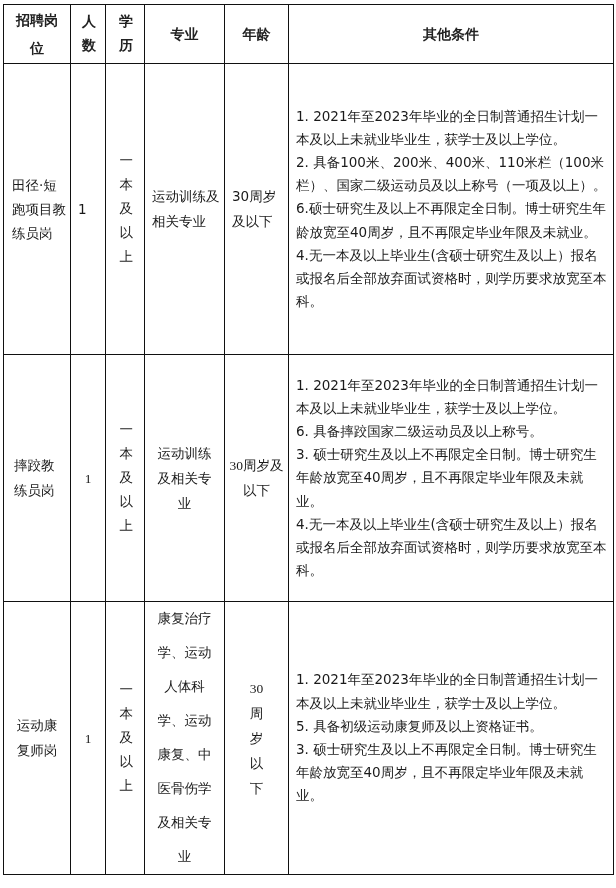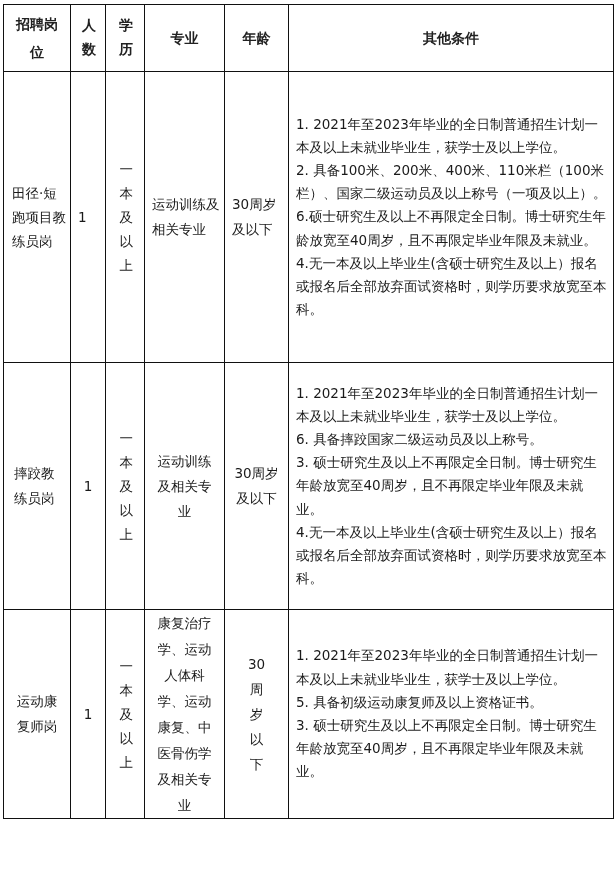--- a/index.html
+++ b/index.html
@@ -3,42 +3,42 @@
 <meta charset="utf-8">
 <style>
   html, body { margin: 0; padding: 0; background: #ffffff; }
   body { width: 616px; height: 888px; position: relative; overflow: hidden;
          font-family: "DejaVu Sans", "Liberation Sans", sans-serif; color: #1a1a1a; }
   table.recruit { position: absolute; left: 3px; top: 4px; width: 610px;
          border-collapse: collapse; table-layout: fixed; }
   table.recruit td, table.recruit th { border: 1.3px solid #111; padding: 0; vertical-align: middle; }
   th { font-weight: bold; font-size: 14px; line-height: 28px; text-align: center; color: #222; }
   td { font-size: 13.5px; line-height: 23px; }
-  .c-center { text-align: center; }
+  .c-center { text-align: center; font-family: Liberation Serif, serif; }
   .c-left { text-align: left; padding-left: 7px !important; padding-right: 4px !important; }
   .vert { display: inline-block; width: 16px; line-height: 24px; text-align: right; word-break: break-all; }
   .cond { padding: 3px 6px 3px 7px !important; font-size: 13.5px; line-height: 23.2px; text-align: left; }
   .cond div { margin: 0; }
   .notes { padding: 4px 6px 4px 7px !important; font-size: 13.5px; line-height: 29px; text-align: left; }
-  .major3 { line-height: 26px; padding: 0 8px !important; }
+  .major3 { line-height: 34px; padding: 0 8px !important; }
 </style>
 </head>
 <body>
 
 <table class="recruit">
   <colgroup>
     <col style="width:67px">
       <col style="width:35px">
       <col style="width:39px">
     <col style="width:80px">
       <col style="width:64px">
       <col style="width:325px">
   </colgroup>
   <thead>
-    <tr style="height:67px">
+    <tr style="height:59px">
       <th style="padding:0 8px;"><span>招聘岗位</span></th>
       <th><span class="vert">人数</span></th>
       <th><span class="vert">学历</span></th>
       <th>专业</th>
       <th>年龄</th>
       <th>其他条件</th>
     </tr>
   </thead>
   <tbody>
     <tr style="height:291px">

